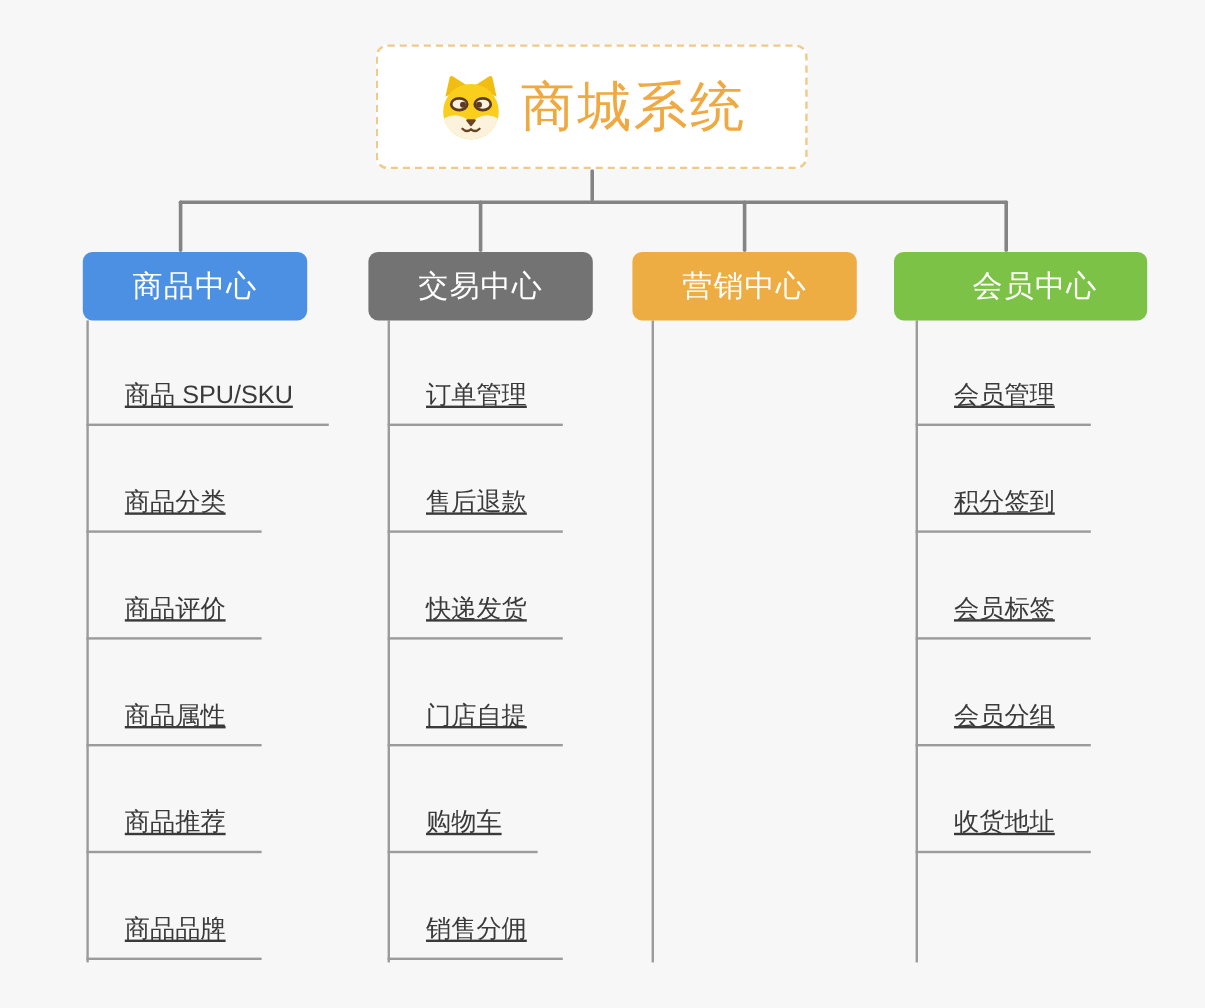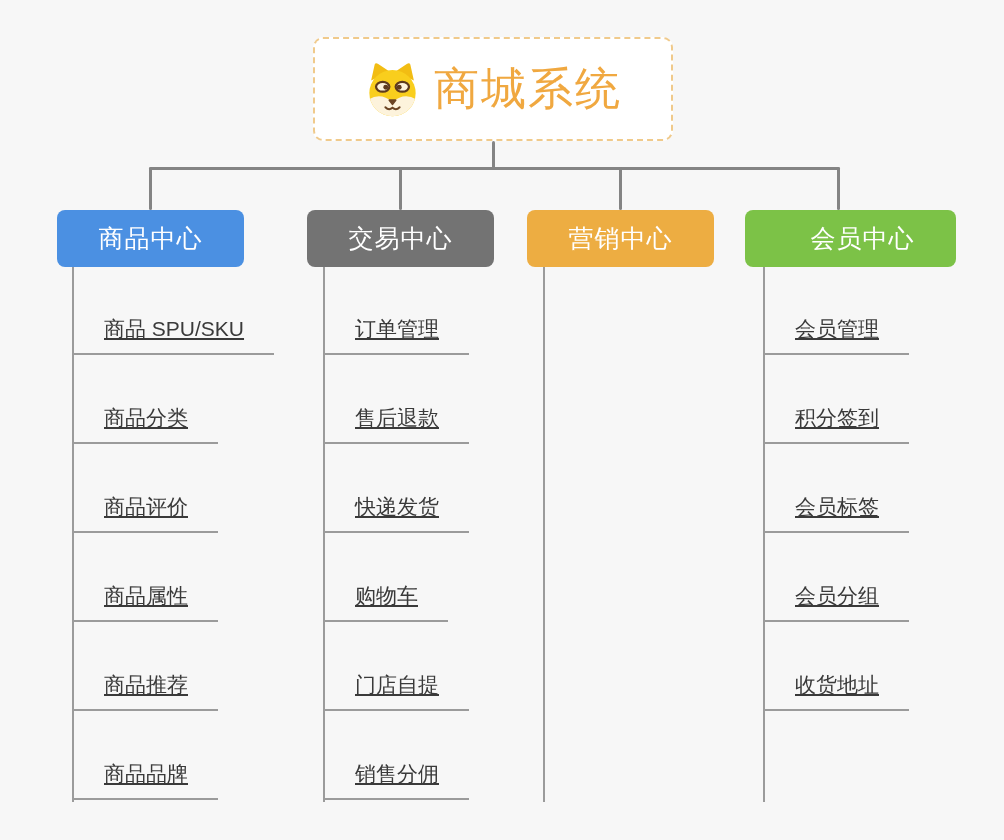--- a/index.html
+++ b/index.html
@@ -90,21 +90,21 @@
       <ellipse cx="21" cy="29" rx="7.5" ry="5.5" fill="#fdf3dc" stroke="#5e3b1e" stroke-width="2.5"></ellipse>
       <circle cx="24.5" cy="29.5" r="2.8" fill="#5e3b1e"></circle>
       <ellipse cx="43" cy="29" rx="7.5" ry="5.5" fill="#fdf3dc" stroke="#5e3b1e" stroke-width="2.5"></ellipse>
       <circle cx="39.5" cy="29.5" r="2.8" fill="#5e3b1e"></circle>
       <path d="M28.5 44 L35.5 44 L32 48.5 Z" fill="#6b4423" stroke="#6b4423" stroke-width="2" stroke-linejoin="round"></path>
       <path d="M24 52 Q28 56 32 52.5 Q36 56 40 52" fill="none" stroke="#6b4423" stroke-width="2.2" stroke-linecap="round"></path>
     </svg>
     <span class="root-title">商城系统</span>
   </div>
 
-  <div class="branch-node" style="left: 57px; background-color: rgb(75, 144, 226);">商品中心</div>
+  <div class="branch-node" style="left: 69px; background-color: rgb(75, 144, 226);">商品中心</div>
   <div class="branch-node" style="left: 307px; background-color: #737373;">交易中心</div>
   <div class="branch-node" style="left: 527px; background-color: rgb(237, 173, 66);">营销中心</div>
   <div class="branch-node" style="left: 745px; background-color: rgb(124, 194, 71); padding-left: 24px;">会员中心</div>
 
   <div class="column" style="left:72px">
     <div class="child">
         <span class="child-label">商品 SPU/SKU</span>
       </div>
     <div class="child">
         <span class="child-label">商品分类</span>
@@ -127,24 +127,24 @@
     <div class="child">
         <span class="child-label">订单管理</span>
       </div>
     <div class="child">
         <span class="child-label">售后退款</span>
       </div>
     <div class="child">
         <span class="child-label">快递发货</span>
       </div>
     <div class="child">
-        <span class="child-label">购物车</span>
+        <span class="child-label">门店自提</span>
       </div>
     <div class="child">
-        <span class="child-label">门店自提</span>
+        <span class="child-label">购物车</span>
       </div>
     <div class="child">
         <span class="child-label">销售分佣</span>
       </div>
   </div>
 
 
   <div class="column" style="left:763px">
     <div class="child">
         <span class="child-label">会员管理</span>

